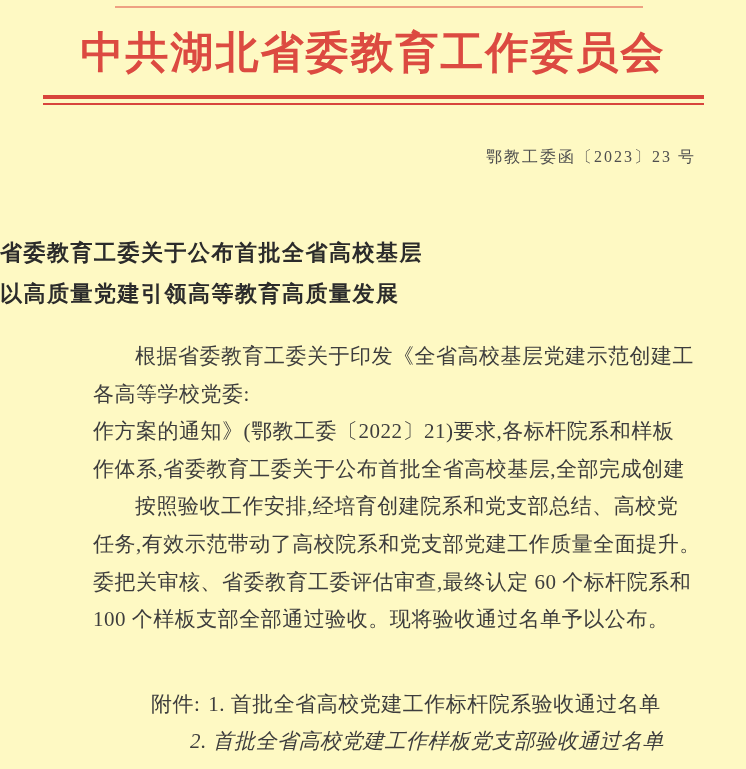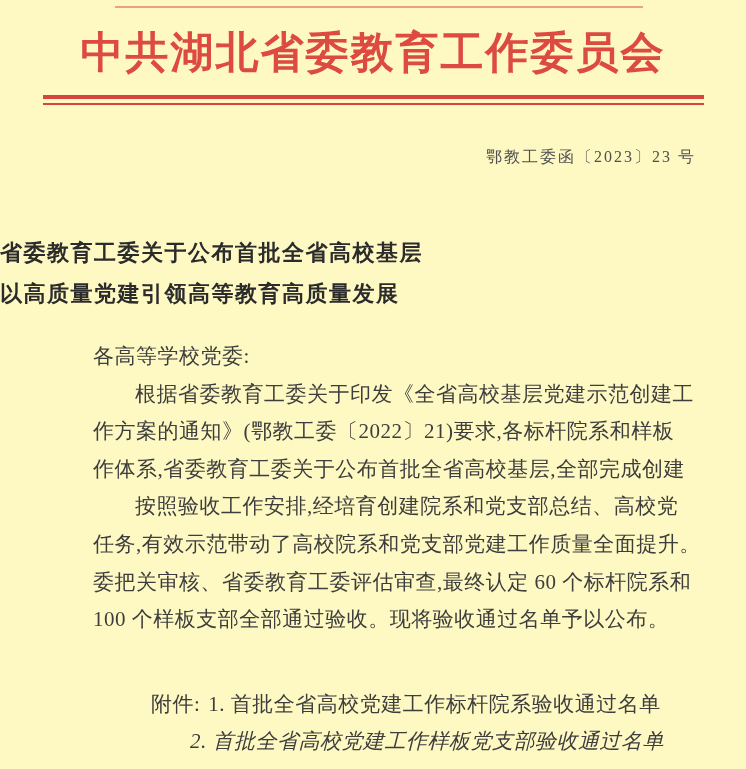--- a/index.html
+++ b/index.html
@@ -126,23 +126,23 @@
   </div>
 
   <div class="doc-number">鄂教工委函〔2023〕23 号</div>
 
   <div class="doc-title">
     <div>省委教育工委关于公布首批全省高校基层</div>
     <div>以高质量党建引领高等教育高质量发展</div>
   </div>
 
   <div class="body-text">
+    <div class="line indent">根据省委教育工委关于印发《全省高校基层党建示范创建工</div>
+
     <div class="line">各高等学校党委:</div>
-
-    <div class="line indent">根据省委教育工委关于印发《全省高校基层党建示范创建工</div>
     <div class="line">作方案的通知》(鄂教工委〔2022〕21)要求,各标杆院系和样板</div>
     <div class="line">作体系,省委教育工委关于公布首批全省高校基层,全部完成创建</div>
     <div class="line indent">按照验收工作安排,经培育创建院系和党支部总结、高校党</div>
 
     <div class="line">任务,有效示范带动了高校院系和党支部党建工作质量全面提升。</div>
     <div class="line">委把关审核、省委教育工委评估审查,最终认定 60 个标杆院系和</div>
     <div class="line">100 个样板支部全部通过验收。现将验收通过名单予以公布。</div>
   </div>
 
   <div class="attachment">

